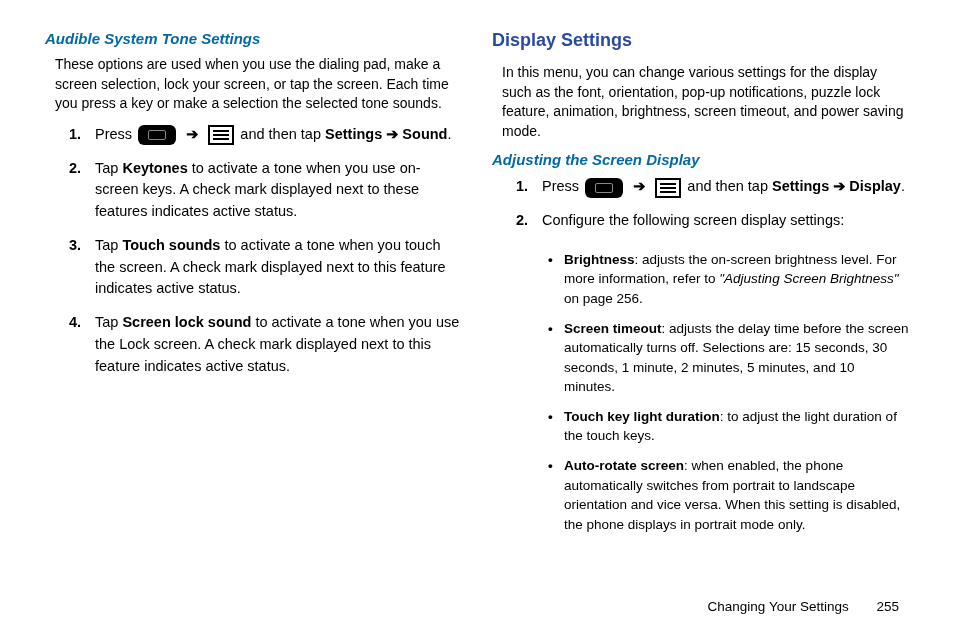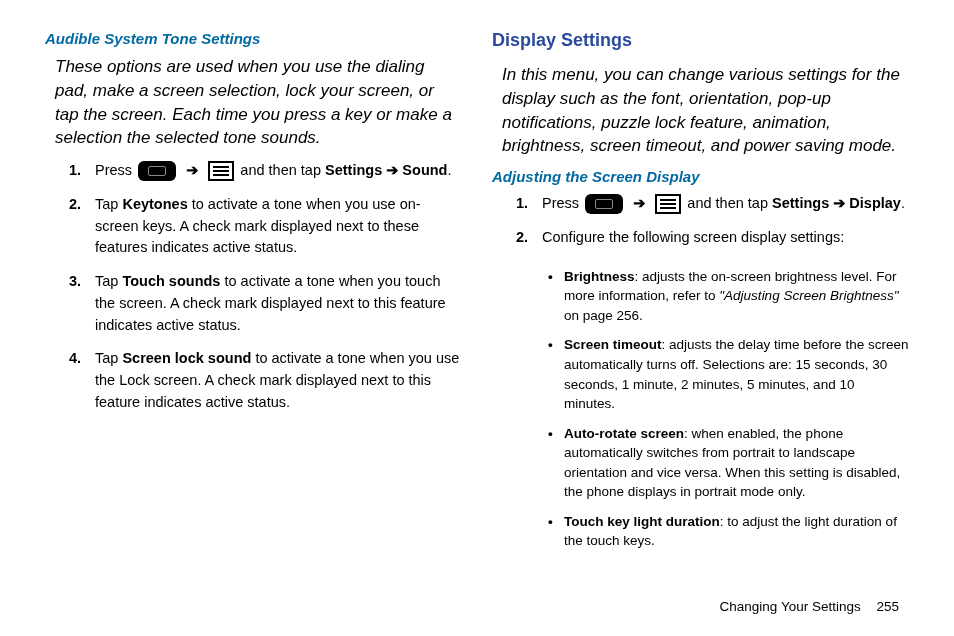--- a/index.html
+++ b/index.html
@@ -27,25 +27,24 @@
       font-size: 15px;
       margin-bottom: 8px;
     }
     .section-title-main {
       font-weight: bold;
       color: #2a4a9e;
       font-size: 18px;
       margin-bottom: 12px;
     }
     .intro-text {
-      font-size: 17px;
+      font-size: 14px;
       line-height: 1.4;
       margin-left: 10px;
       margin-bottom: 10px;
-      font-style: italic;
     }
     ol.numbered {
       list-style: none;
       margin-left: 24px;
     }
     ol.numbered > li {
       font-size: 14.5px;
       line-height: 1.5;
       margin-bottom: 12px;
       position: relative;
@@ -124,21 +123,21 @@
       background: #000;
       box-shadow: 0 4px 0 #000, 0 8px 0 #000;
     }
     .footer {
       position: absolute;
       bottom: 22px;
       right: 55px;
       font-size: 13.5px;
     }
     .page-num {
-      margin-left: 12px;
+      margin-left: 24px;
     }
   </style>
 </head>
 <body>
 
 <div class="columns">
 
   <div class="col">
     <div class="section-title-italic">Audible System Tone Settings</div>
     <div class="intro-text">These options are used when you use the dialing pad, make a screen selection, lock your screen, or tap the screen. Each time you press a key or make a selection the selected tone sounds.</div>
@@ -179,24 +178,24 @@
         <span class="num">2.</span>
         <span>Configure the following screen display settings:</span>
         <ul class="bullets">
           <li>
             <span class="bold">Brightness</span><span>: adjusts the on-screen brightness level. For more information, refer to </span><span class="italic">"Adjusting Screen Brightness"</span><span>  on page 256.</span>
           </li>
           <li>
             <span class="bold">Screen timeout</span><span>: adjusts the delay time before the screen automatically turns off. Selections are: 15 seconds, 30 seconds, 1 minute, 2 minutes, 5 minutes, and 10 minutes.</span>
           </li>
           <li>
+            <span class="bold">Touch key light duration</span><span>: to adjust the light duration of the touch keys.</span>
+          </li>
+          <li>
             <span class="bold">Auto-rotate screen</span><span>: when enabled, the phone automatically switches from portrait to landscape orientation and vice versa. When this setting is disabled, the phone displays in portrait mode only.</span>
-          </li>
-          <li>
-            <span class="bold">Touch key light duration</span><span>: to adjust the light duration of the touch keys.</span>
           </li>
         </ul>
       </li>
     </ol>
   </div>
 </div>
 
 <div class="footer">
   <span>Changing Your Settings</span>
   <span class="page-num">255</span>

